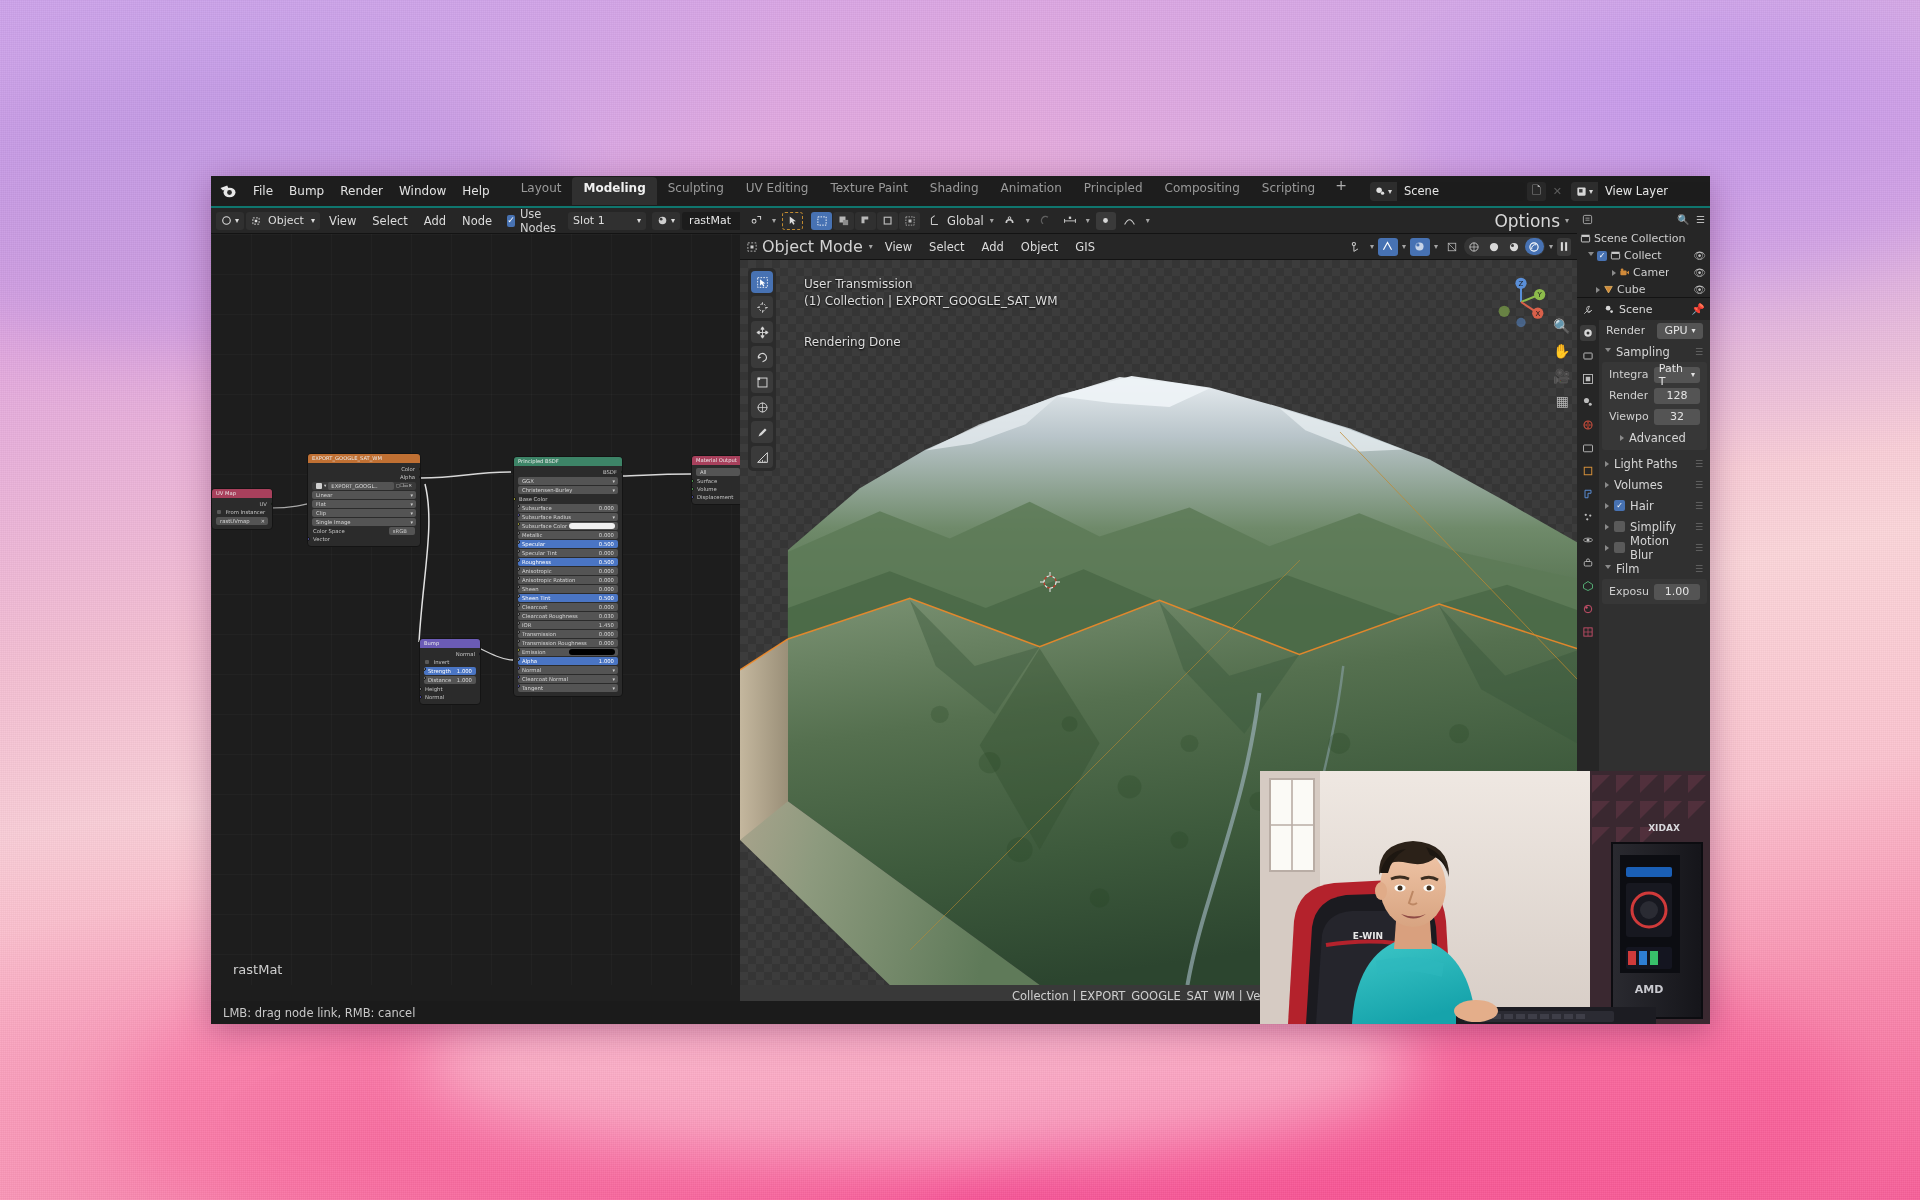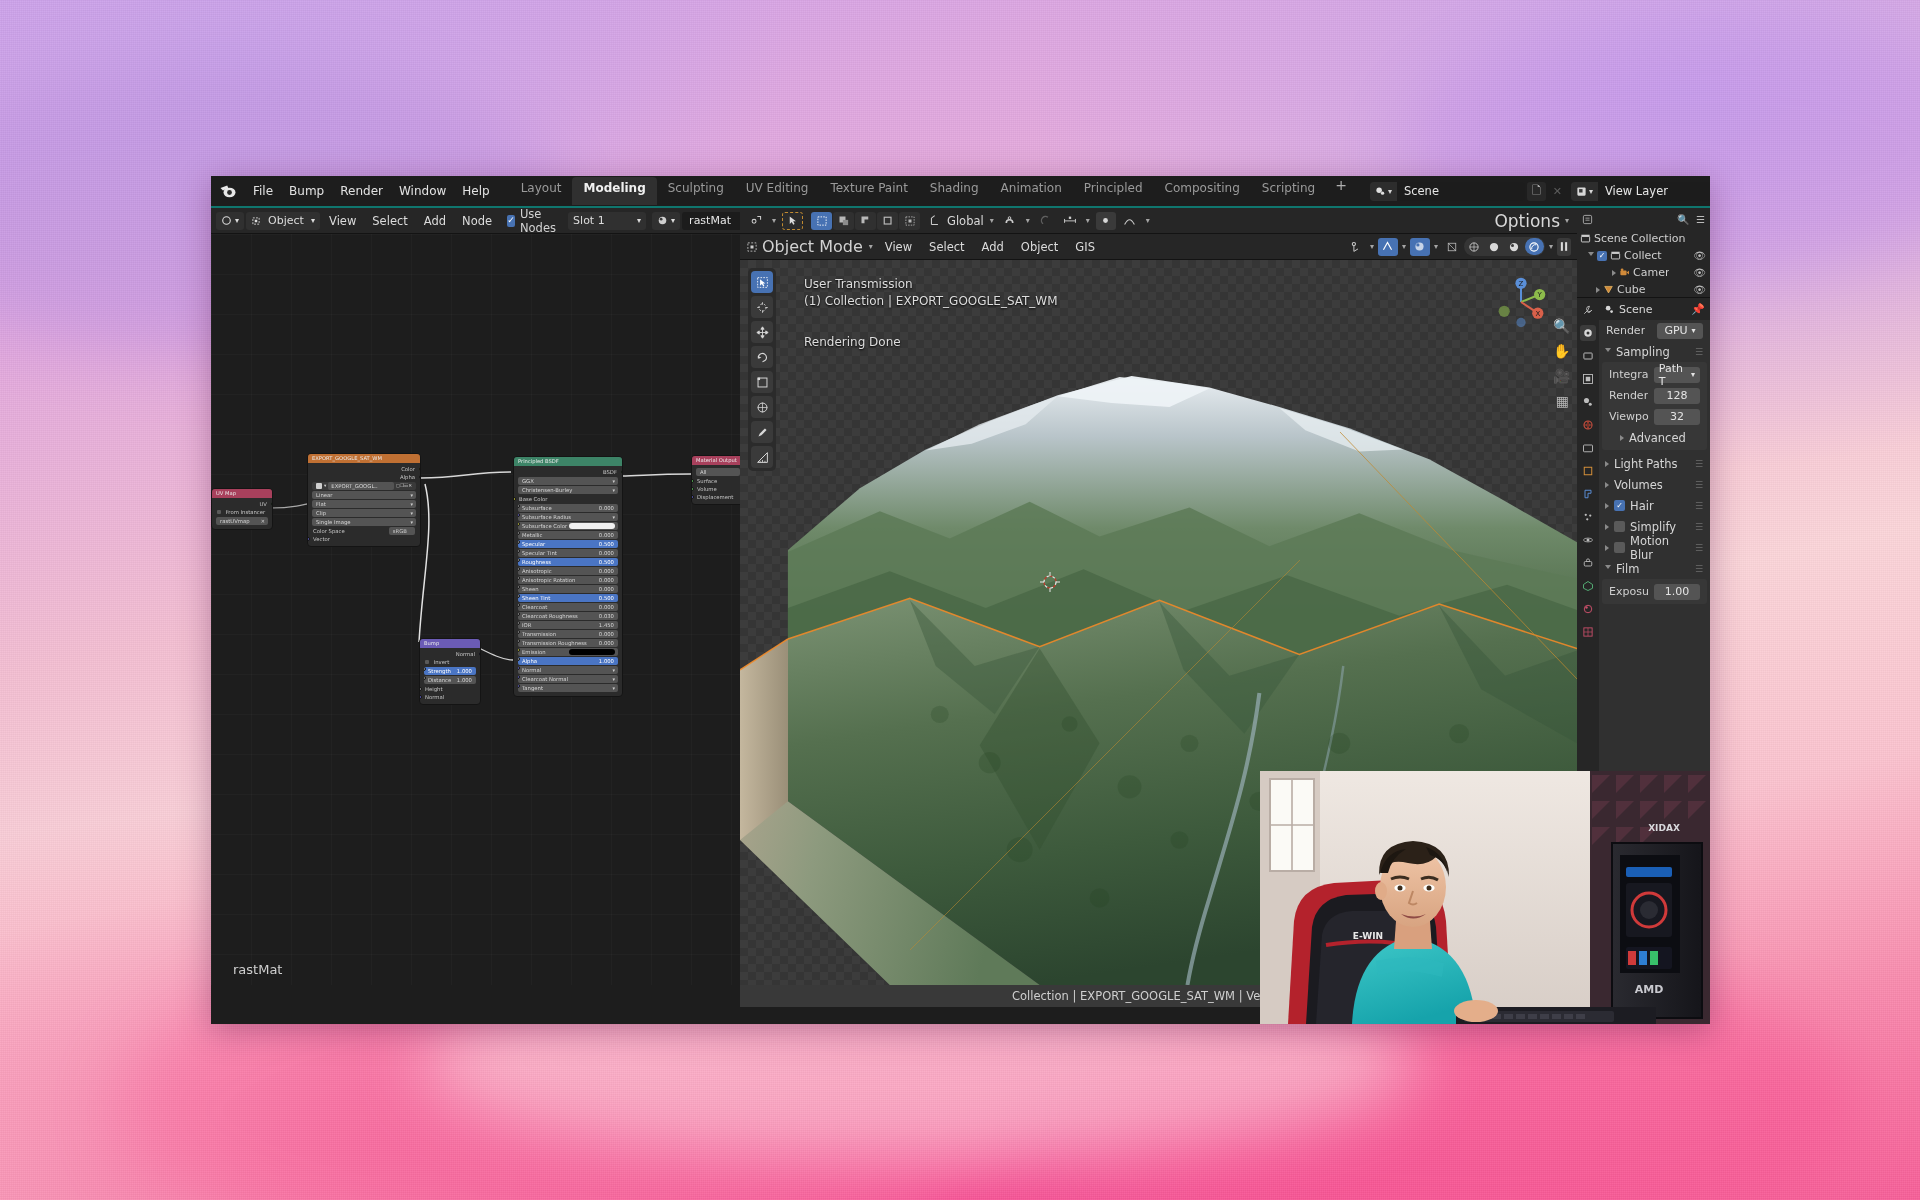--- a/index.html
+++ b/index.html
@@ -1121,20 +1121,24 @@
             <div class="prow">
               <span class="plabel">Exposu..</span>
               <span class="pval">1.00</span>
             </div>
           </div>
         </div>
       </div>
     </div>
   </div>
 
+  <div id="statusbar">
+    <span>LMB: drag node link, RMB: cancel</span>
+    <span id="sb-right">Collection | EXPORT_GOOGLE_SAT_WM | Verts:132,</span>
+  </div>
 
   <div id="webcam">
     <svg width="450" height="253" viewBox="0 0 450 253">
       <defs>
         <linearGradient id="wall" x1="0" y1="0" x2="0" y2="1">
           <stop offset="0" stop-color="#efe8e2"></stop>
             <stop offset="1" stop-color="#d7cdc6"></stop>
         </linearGradient>
         <linearGradient id="shirt" x1="0" y1="0" x2="0.4" y2="1">
           <stop offset="0" stop-color="#3fc9c9"></stop>

